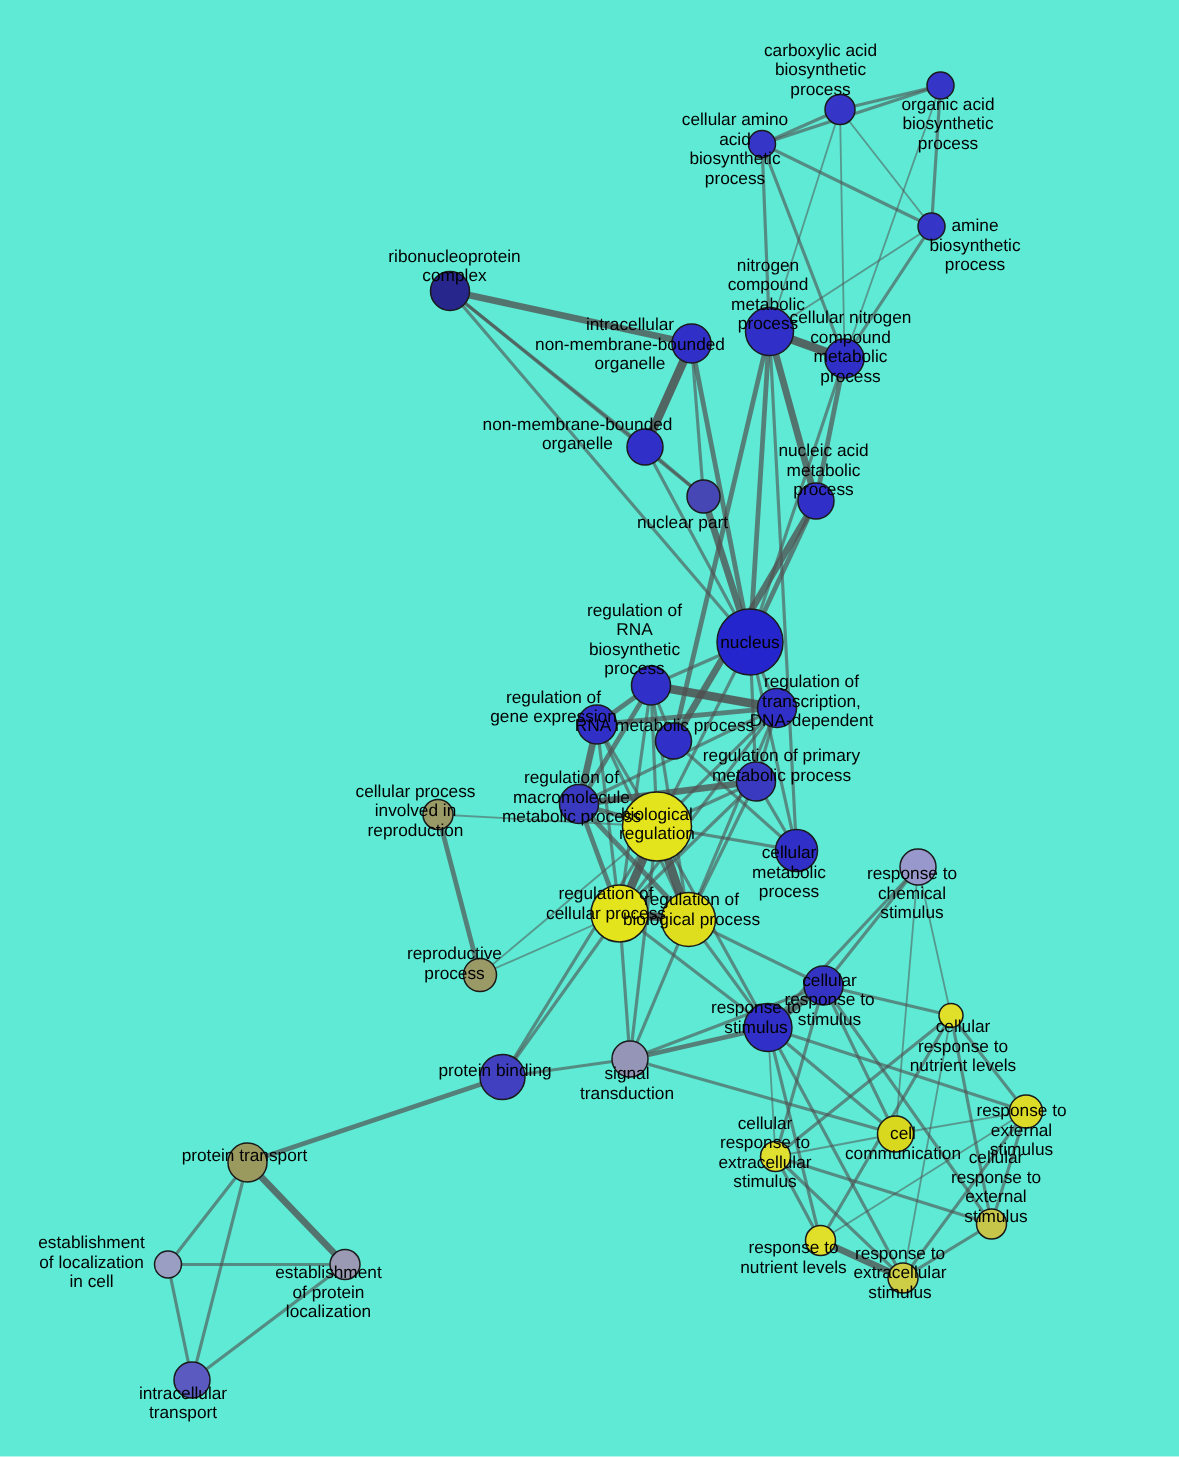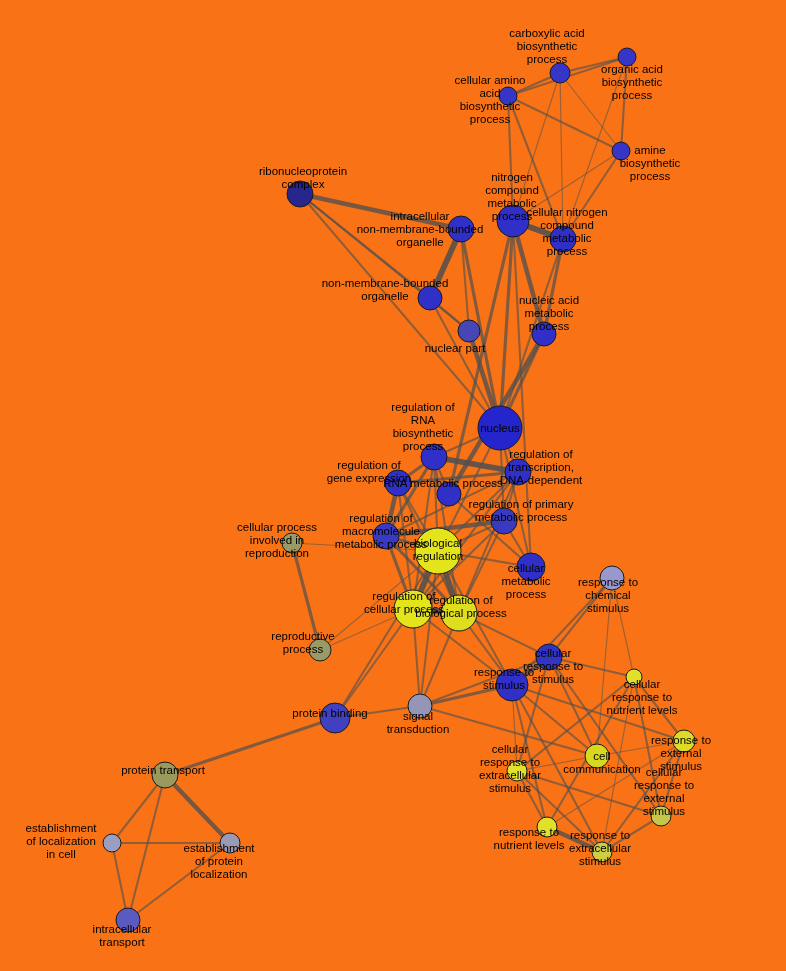--- a/index.html
+++ b/index.html
@@ -1,16 +1,16 @@
 <!DOCTYPE html>
 <html><head>
 <meta charset="utf-8">
 <style>
   html,body{margin:0;padding:0;background:#ffffff;}
-  .canvas{position:relative;width:786px;height:971px;background:#f97316;overflow:hidden;
+  .canvas{position:relative;width:786px;height:971px;background:#5eead4;overflow:hidden;
           font-family:"Liberation Sans", sans-serif;}
   svg{display:block;}
   svg text{font-family:"Liberation Sans", sans-serif;font-size:11.5px;fill:#000;}
   circle.node{stroke:#1a1a1a;stroke-width:1;cursor:pointer;}
   line.edge{stroke:#4f4f4f;stroke-linecap:round;}
 </style>
 </head>
 <body>
 
 <div class="canvas">

